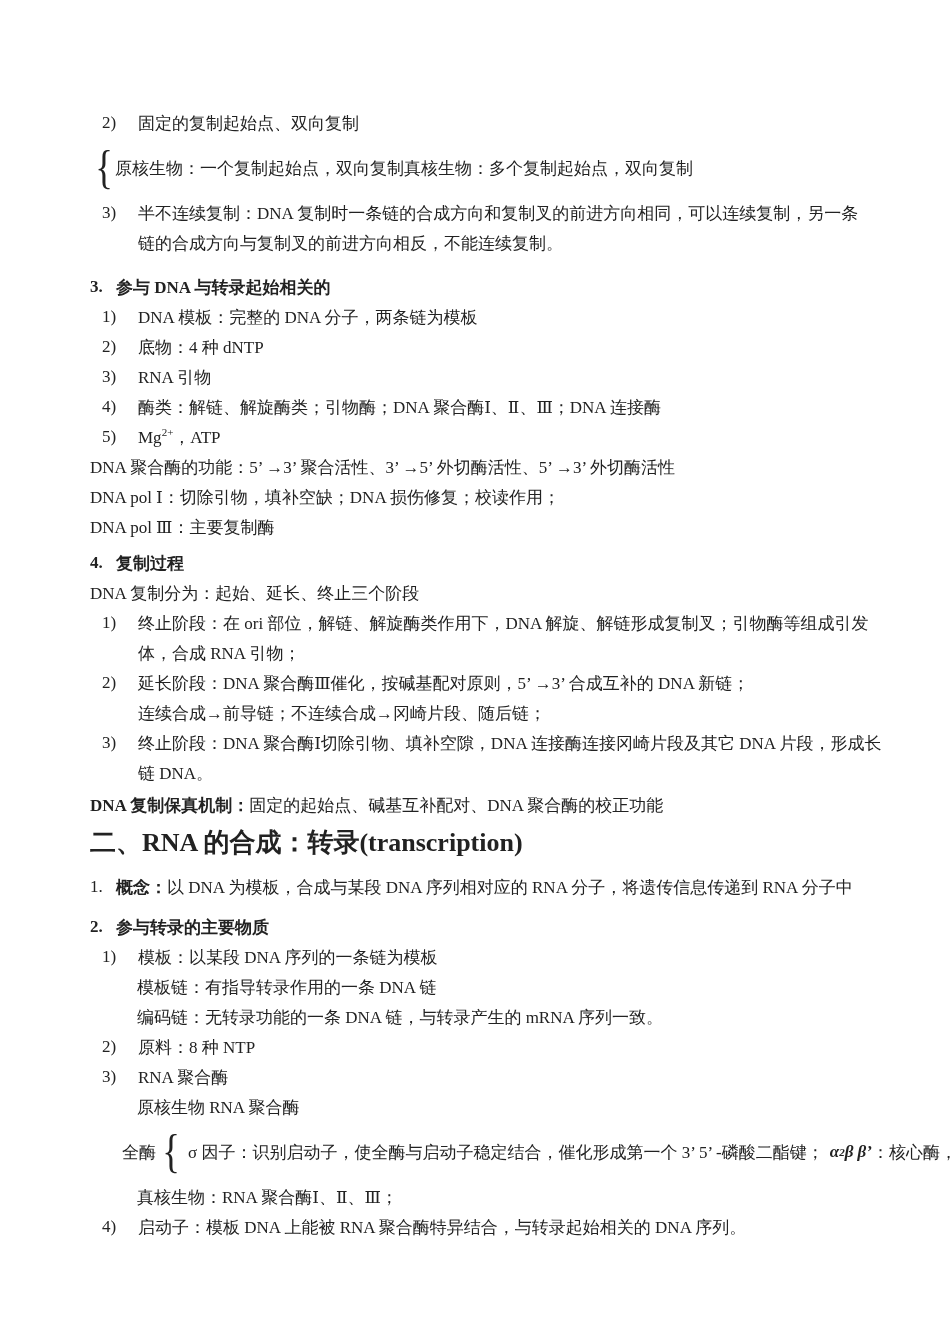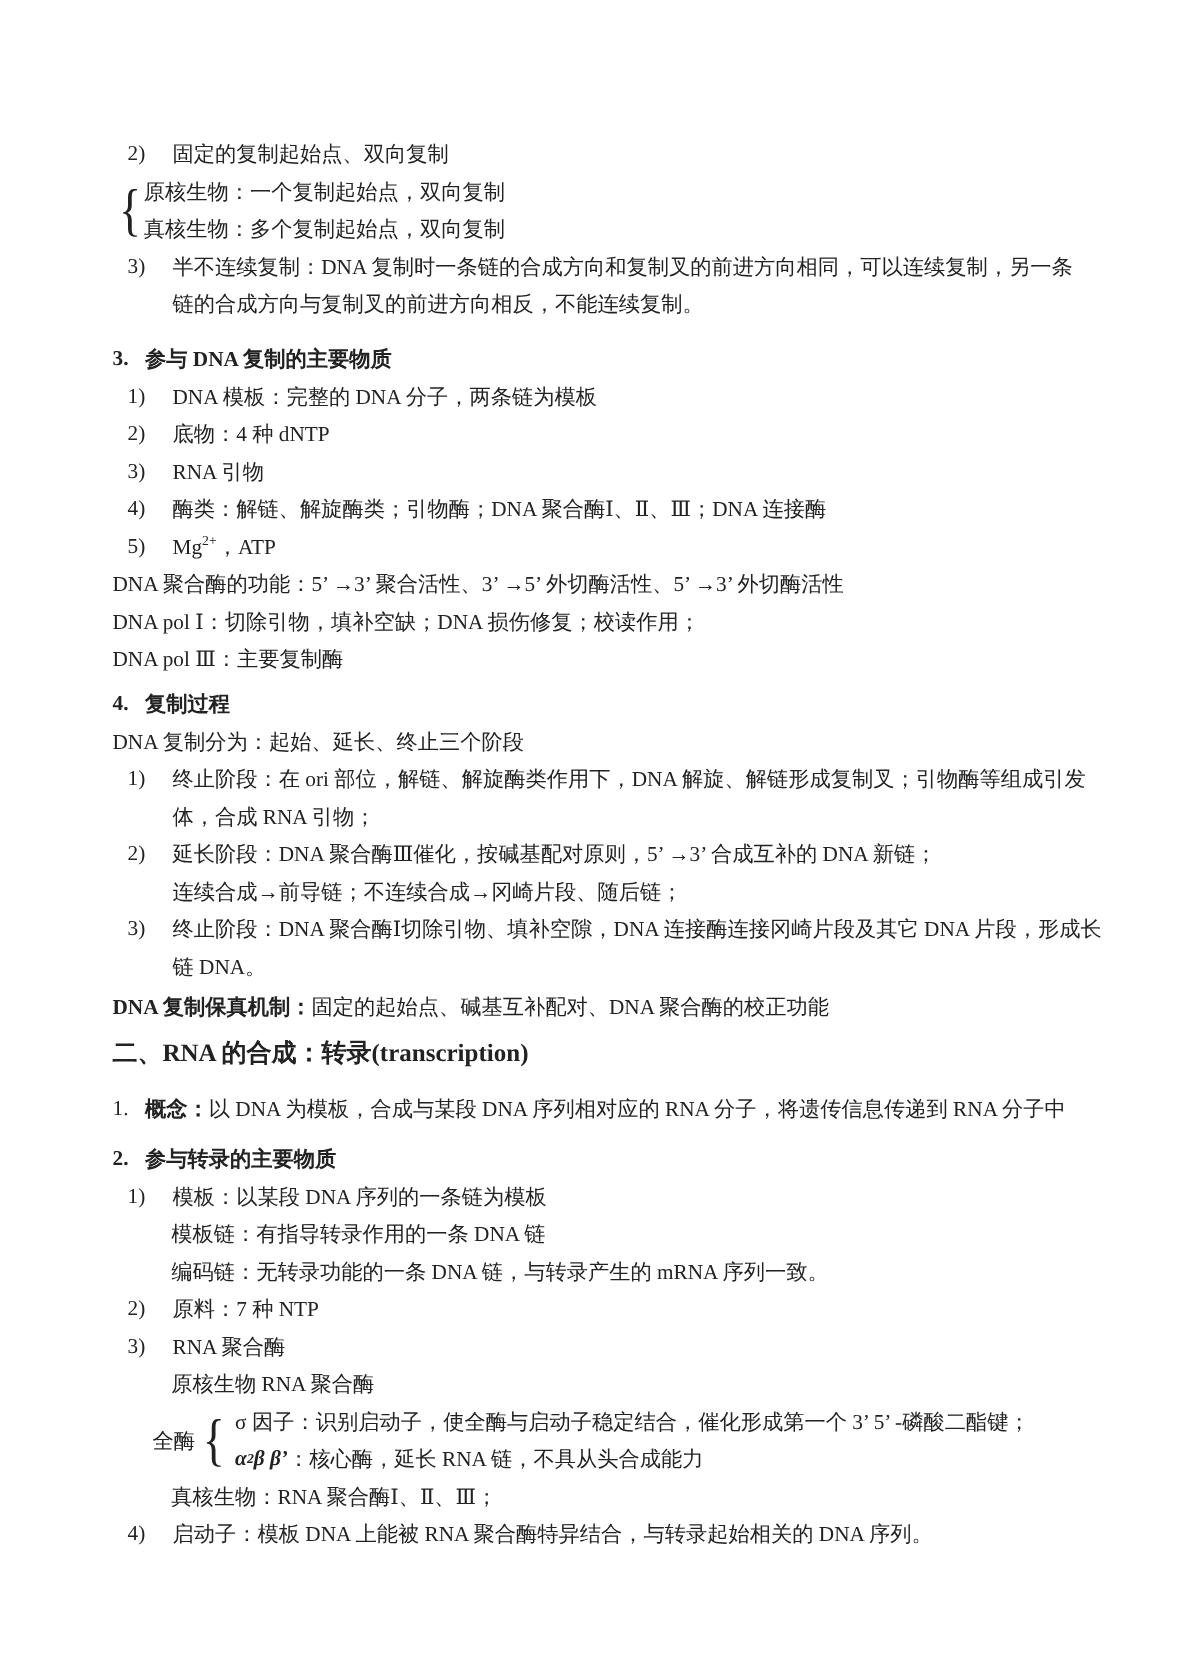--- a/index.html
+++ b/index.html
@@ -23,30 +23,30 @@
     white-space: nowrap;
   }
   .num { display: inline-block; width: 36px; flex: none; }
   .item { padding-left: 12px; }
   .cont { padding-left: 48px; }
   .sub  { padding-left: 47px; }
   .heading { font-weight: 700; }
   .heading .hnum { display: inline-block; width: 26px; flex: none; }
   .big-heading {
     height: 34px; line-height: 34px;
-    font-weight: 700; font-size: 20px;
+    font-weight: 700; font-size: 26px;
     display: flex; align-items: center; white-space: nowrap;
   }
   .bold { font-weight: 700; }
   .brace-group { display: flex; align-items: center; height: 60px; }
   .brace-glyph {
     font-size: 46px; font-weight: 400; line-height: 60px;
     flex: none; transform: scaleX(0.8);
   }
-  .brace-stack { display: flex; flex-direction: column; justify-content: flex-end; }
+  .brace-stack { display: flex; flex-direction: row; justify-content: flex-end; }
   .brace-stack .line { height: 30px; }
   .holo-group { padding-left: 32px; }
   .holo-label { flex: none; padding-right: 4px; }
   .greek { font-style: italic; font-weight: 700; }
   sup.sp { font-size: 11px; }
   sub.sb { font-size: 11px; font-style: italic; font-weight: 700; }
   .gap14 { margin-top: 14px; }
   .gap12 { margin-top: 12px; }
   .gap10 { margin-top: 10px; }
   .gap6  { margin-top: 6px; }
@@ -71,21 +71,21 @@
   </div>
 
   <div class="line item">
     <span class="num">3)</span>
     <span>半不连续复制：DNA 复制时一条链的合成方向和复制叉的前进方向相同，可以连续复制，另一条</span>
   </div>
   <div class="line cont">链的合成方向与复制叉的前进方向相反，不能连续复制。</div>
 
   <div class="line heading gap14">
     <span class="hnum">3.</span>
-    <span>参与 DNA 复制的主要物质</span>
+    <span>参与 DNA 与转录起始相关的</span>
   </div>
 
   <div class="line item">
     <span class="num">1)</span>
     <span>DNA 模板：完整的 DNA 分子，两条链为模板</span>
   </div>
   <div class="line item">
     <span class="num">2)</span>
     <span>底物：4 种 dNTP</span>
   </div>
@@ -150,21 +150,21 @@
 
   <div class="line item">
     <span class="num">1)</span>
     <span>模板：以某段 DNA 序列的一条链为模板</span>
   </div>
   <div class="line sub">模板链：有指导转录作用的一条 DNA 链</div>
   <div class="line sub">编码链：无转录功能的一条 DNA 链，与转录产生的 mRNA 序列一致。</div>
 
   <div class="line item">
     <span class="num">2)</span>
-    <span>原料：7 种 NTP</span>
+    <span>原料：8 种 NTP</span>
   </div>
   <div class="line item">
     <span class="num">3)</span>
     <span>RNA 聚合酶</span>
   </div>
   <div class="line sub">原核生物 RNA 聚合酶</div>
 
   <div class="brace-group holo-group">
     <span class="holo-label">全酶</span>
     <span class="brace-glyph">{</span>

